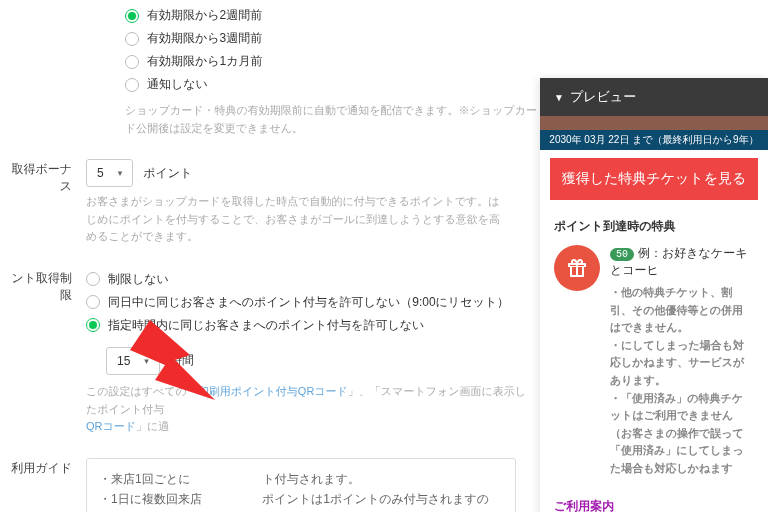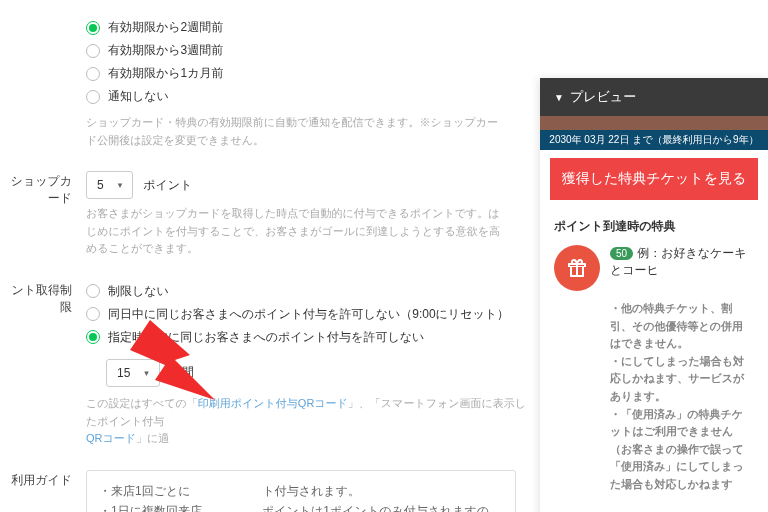--- a/index.html
+++ b/index.html
@@ -11,21 +11,21 @@
   .scallop { height: 14px; background: #8a5c4b; position: relative; overflow: hidden; }
   .scallop::after { content:""; position:absolute; left: -6px; right:-6px; bottom:-6px; height:12px; background: radial-gradient(circle at 6px 6px, #8a5c4b 5px, transparent 6px) repeat-x; background-size: 12px 12px; }
   .date-bar { background: #0c4a6e; color:#fff; text-align:center; font-size:10px; padding:3px 0; }
   .ticket-btn { background:#ef4444; color:#fff; text-align:center; padding:12px 0; margin: 8px 10px; font-size:14px; }
   .preview-sec { padding: 10px 14px; }
   .preview-sec h4 { font-size: 12px; font-weight: 600; margin-bottom: 10px; }
   .reward-row { display:flex; gap:10px; }
   .gift-circle { width:46px; height:46px; border-radius:50%; background:#e8543f; display:flex; align-items:center; justify-content:center; flex-shrink:0; }
   .gift-circle svg { fill:#fff; width:24px; height:24px; }
   .badge50 { display:inline-block; background:#3a9a5a; color:#fff; font-size:10px; border-radius:8px; padding:1px 6px; margin-right:4px; }
-  .reward-title { font-size:12px; margin-bottom:21px; }
+  .reward-title { font-size:12px; margin-bottom:5px;font-family:Liberation Mono, monospace; }
   .reward-notes { font-size:11px; color:#888; line-height:1.6;font-weight:bold; }
   .guide-sec { padding: 10px 14px; font-size:10px; color:#555; }
   .guide-sec h4 { font-size:12px; color:#a21caf; margin-bottom:8px; }
   .guide-sec .g { line-height:1.6; }
 
   .form-row { display:flex; padding: 4px 0; }
   .form-label { width: 86px; text-align:right; padding-right: 14px; color:#444; font-size:12px; flex-shrink:0; padding-top:2px; }
   .form-body { flex: 1; min-width:0; }
   .radio-line { display:flex; align-items:center; gap:8px; padding: 3px 0; color:#333; }
   .radio { width:14px; height:14px; border:1.5px solid #bbb; border-radius:50%; display:inline-flex; align-items:center; justify-content:center; flex-shrink:0; }
@@ -40,21 +40,21 @@
   .qr-note .lk { color:#5fa3d9; }
   .guide-box { border:1px solid #ddd; border-radius:3px; padding:10px 12px; color:#666; font-size:12px; line-height:1.7; width: 430px; min-height: 90px; }
 
   .arrow { position:absolute; left:120px; top:310px; pointer-events:none; }
 </style>
 </head>
 <body>
 
 <div class="left">
 
-  <div class="form-row" style="padding-top:16px;">
+  <div class="form-row" style="padding-top:4px;margin-left:39px;">
     <div class="form-label"></div>
     <div class="form-body">
       <div class="radio-line">
         <span class="radio checked"></span>
         <span>有効期限から2週間前</span>
       </div>
       <div class="radio-line">
         <span class="radio"></span>
         <span>有効期限から3週間前</span>
       </div>
@@ -64,21 +64,21 @@
       </div>
       <div class="radio-line">
         <span class="radio"></span>
         <span>通知しない</span>
       </div>
       <div class="helper">ショップカード・特典の有効期限前に自動で通知を配信できます。※ショップカード公開後は設定を変更できません。</div>
     </div>
   </div>
 
   <div class="form-row">
-    <div class="form-label">ショップカード</div>
+    <div class="form-label">取得ボーナス</div>
     <div class="form-body">
       <div class="points-row">
         <div class="select">
           <span>5</span>
           <span class="caret">▾</span>
         </div>
         <span>ポイント</span>
       </div>
       <div class="helper">お客さまがショップカードを取得した時点で自動的に付与できるポイントです。はじめにポイントを付与することで、お客さまがゴールに到達しようとする意欲を高めることができます。</div>
     </div>

